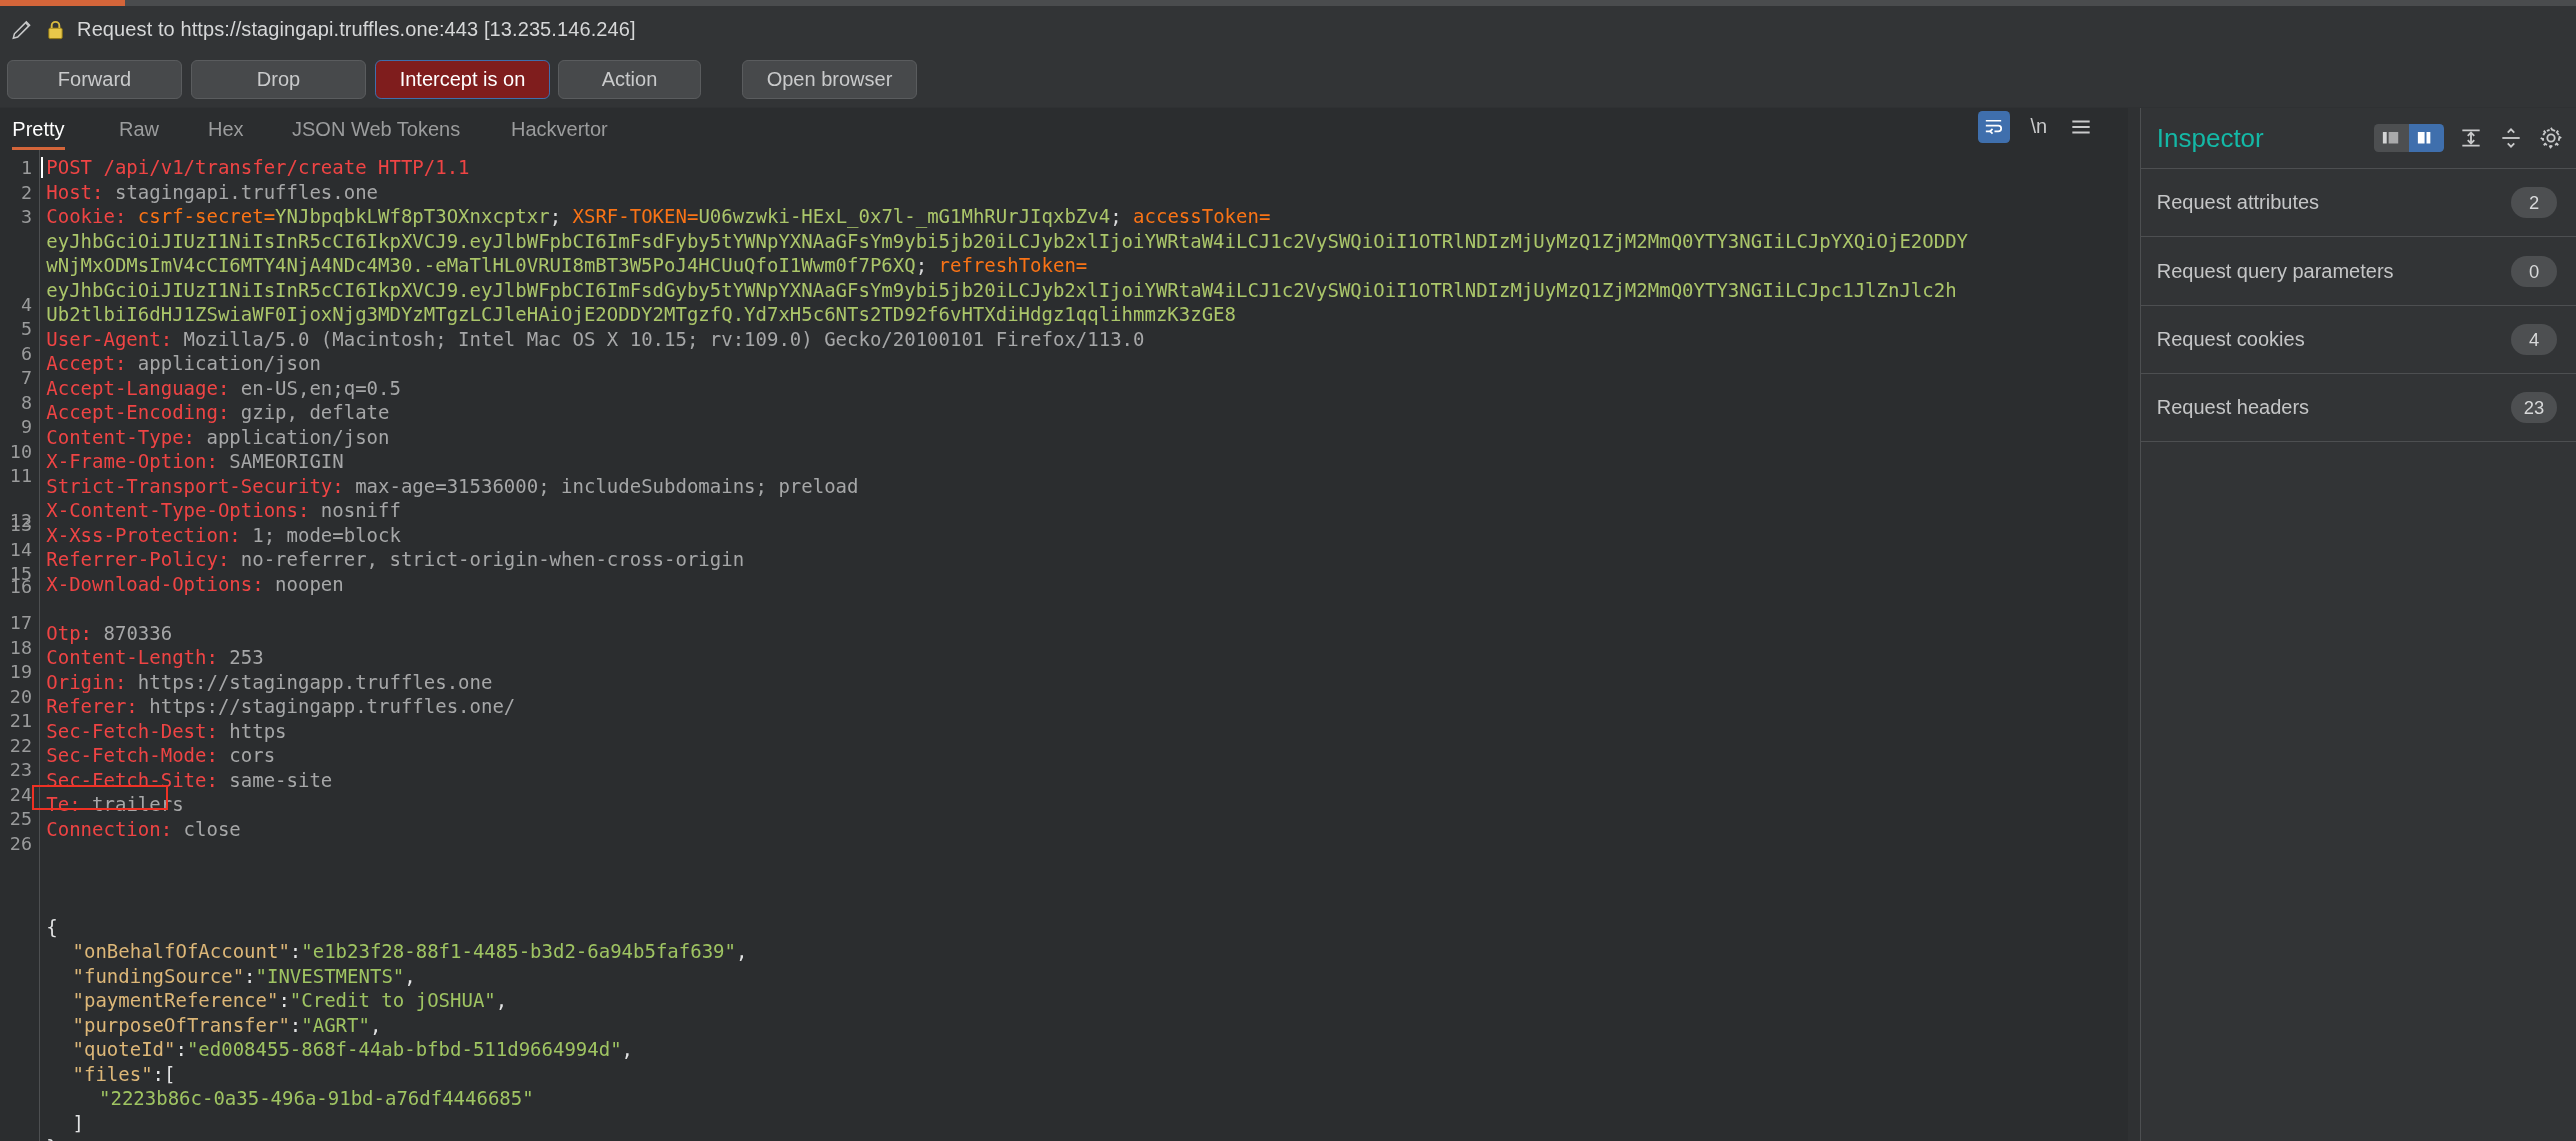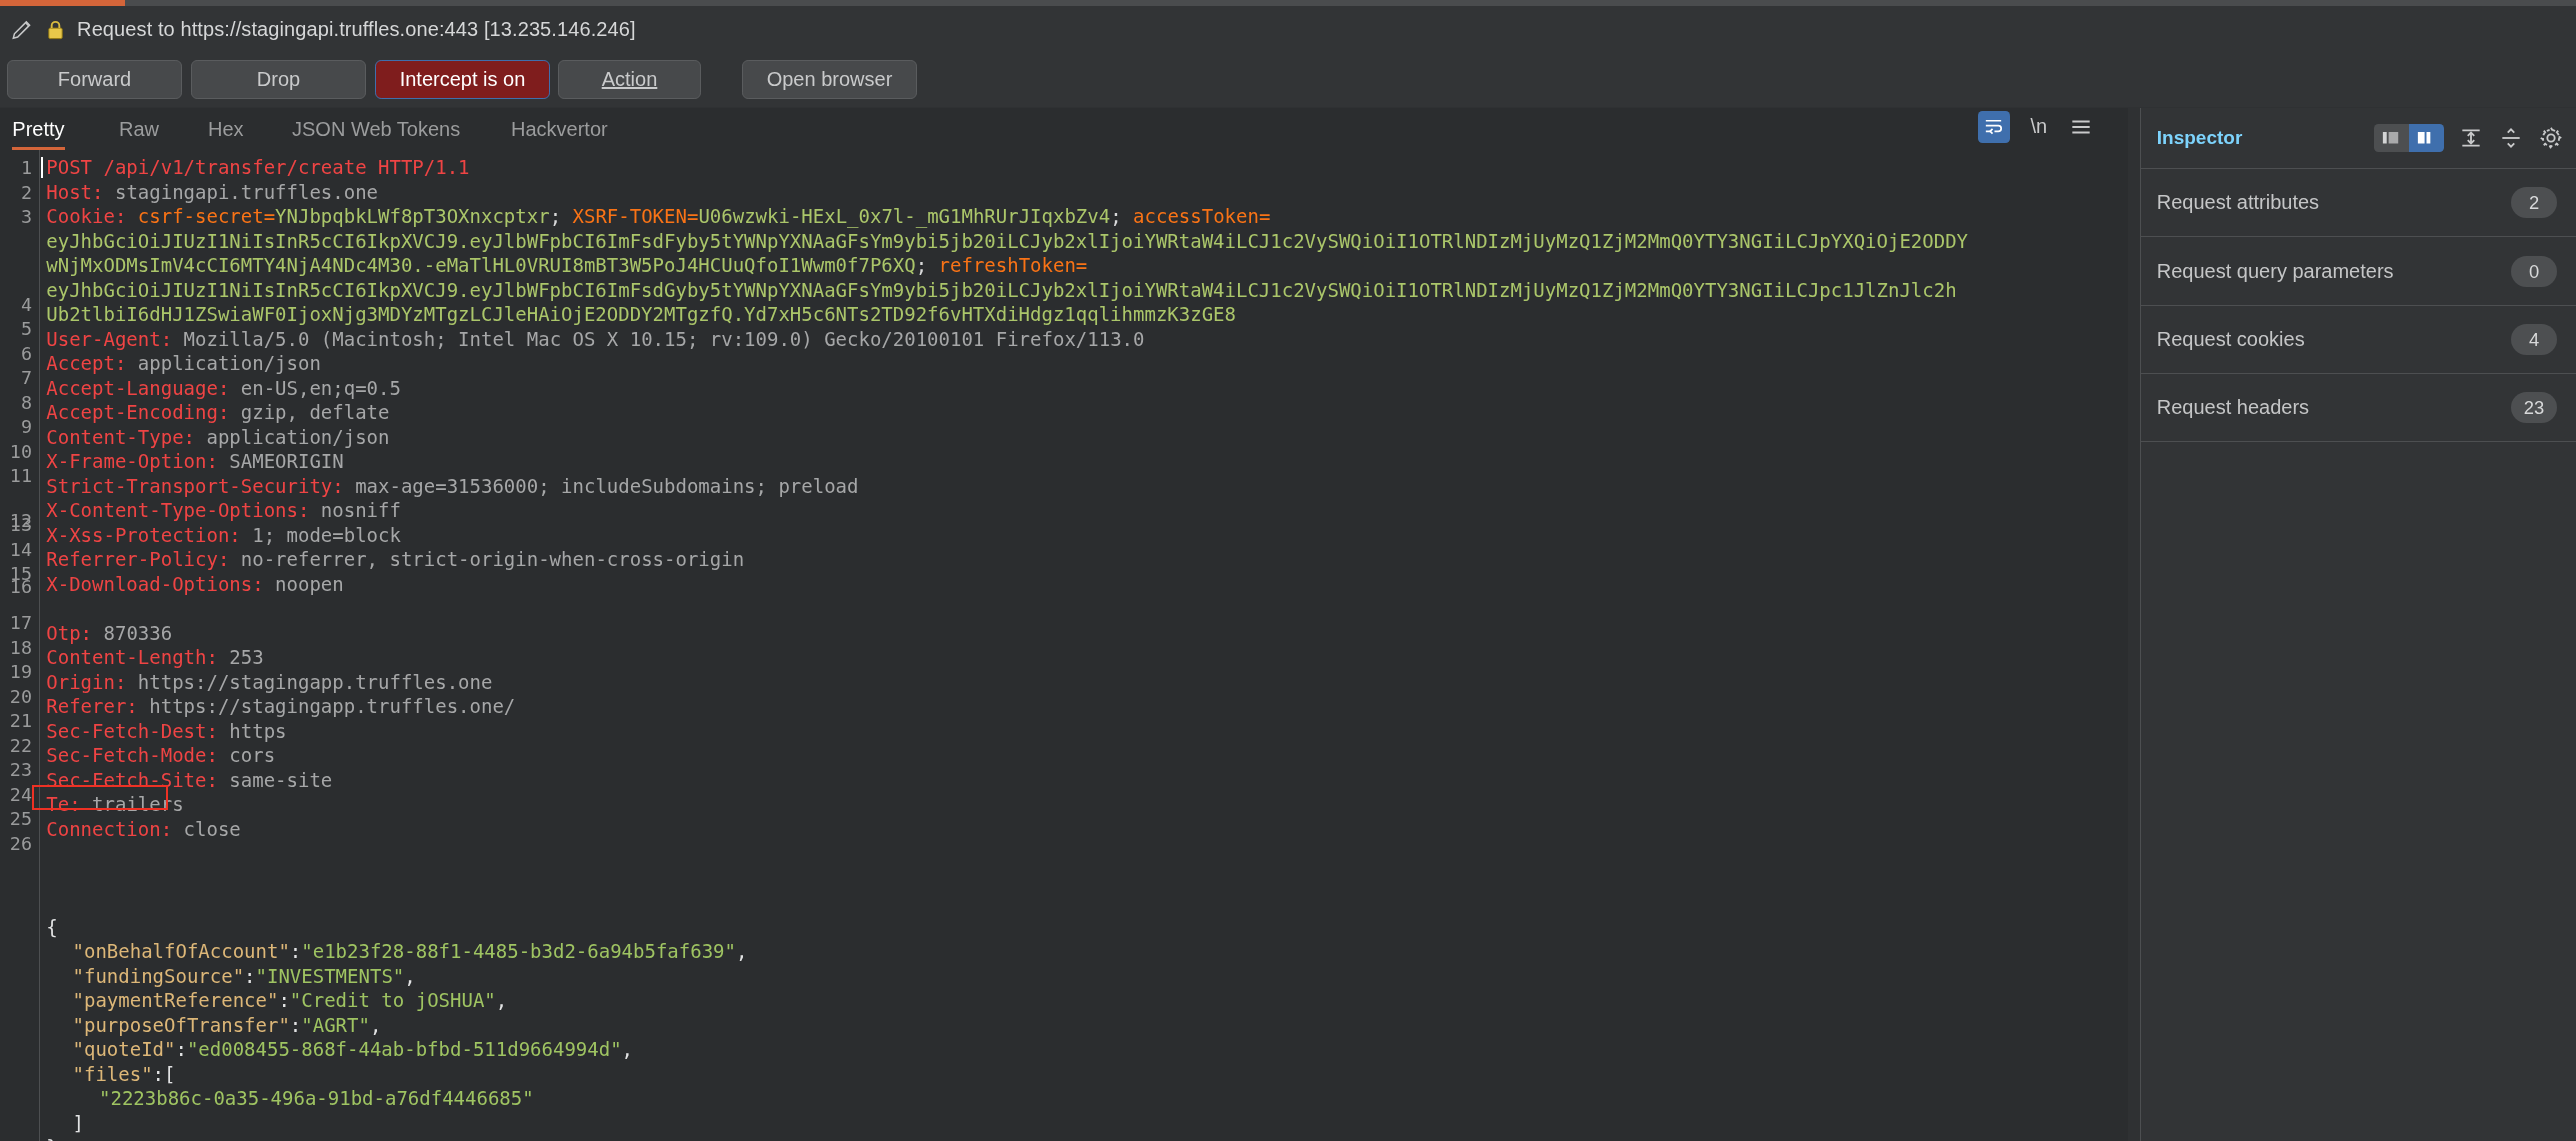--- a/index.html
+++ b/index.html
@@ -60,21 +60,21 @@
   }
   .btn.primary {
     background: #7f1d1d;
     border-color: #3f6fad;
     color: #ffffff;
   }
   #btn-forward { left: 7px;    width: 175px; }
   #btn-drop    { left = 0;     }
   #btn-drop    { left: 191px;  width: 175px; }
   #btn-intercept { left: 375px; width: 175px; }
-  #btn-action  { left: 558px;  width: 143px; text-decoration: underline; }
+  #btn-action  { left: 558px;  width: 143px; }
   #btn-open    { left: 742px;  width: 175px; }
 
   .comment-input {
     position: absolute; top: 59px; left: 2191px;
     width: 229px; height: 33px;
     background: #323436;
     border: 0.9px solid #6f7173;
     color: #a9aaab;
     font-size: 18.4px;
     font-style: italic;
@@ -198,21 +198,21 @@
     background: #323436;
     border-left: 0.9px solid #4d4f51;
   }
   .insp-header {
     position: absolute; left: 0; top: 0;
     width: 100%; height: 61px;
     display: flex; align-items: center;
     border-bottom: 0.9px solid #4d4f51;
     padding: 0 12.3px 0 15.8px;
   }
-  .insp-title { color: #7dd3fc; font-size: 19px; font-weight: bold; flex: 1 1 auto; }
+  .insp-title { color: #14b8a6; font-size: 26px; font-weight: normal; flex: 1 1 auto; }
   .layout-toggle { display: flex; margin-right: 14px; }
   .layout-btn {
     width: 35px; height: 28px;
     background: #4d4f51;
     display: flex; align-items: center; justify-content: center;
     cursor: pointer;
   }
   .layout-btn:first-child { border-radius: 4.4px 0 0 4.4px; }
   .layout-btn:last-child { border-radius: 0 4.4px 4.4px 0; }
   .layout-btn.active { background: #3f6fad; }

